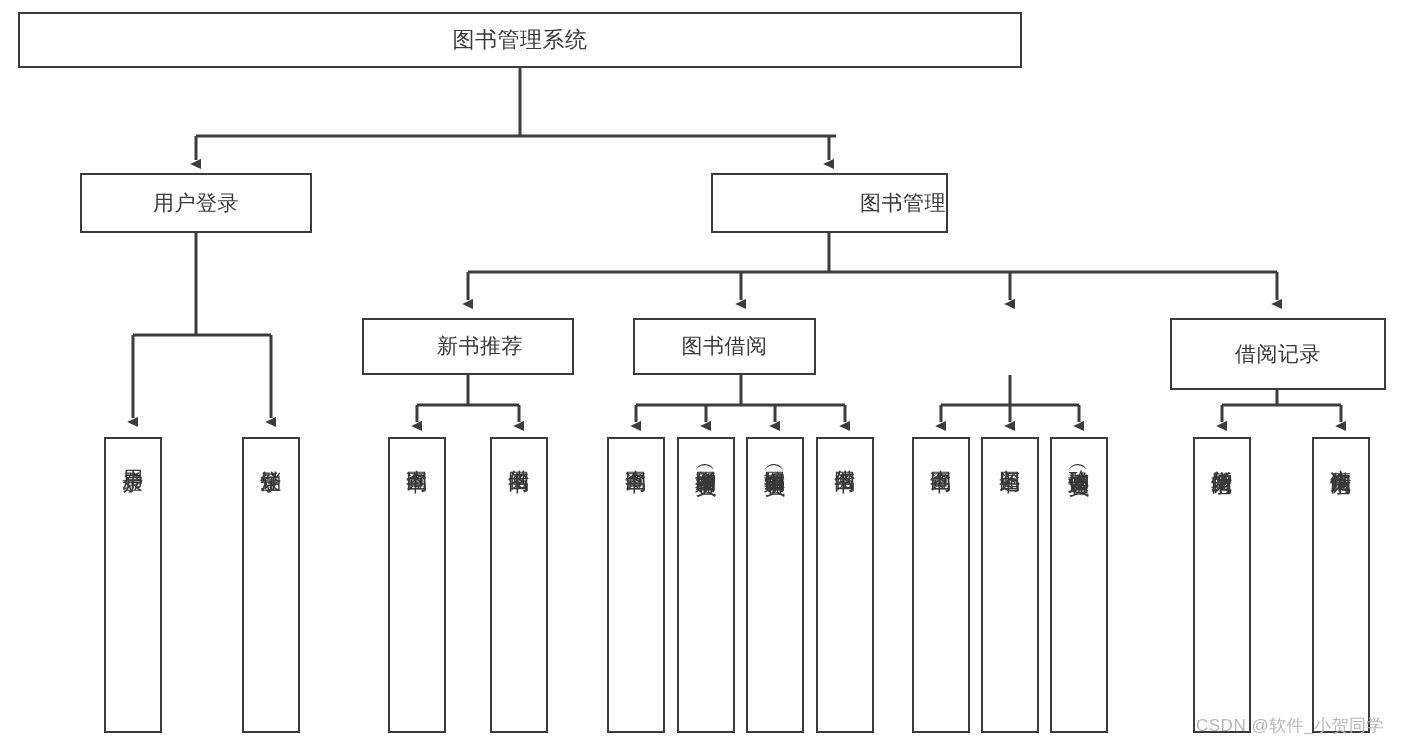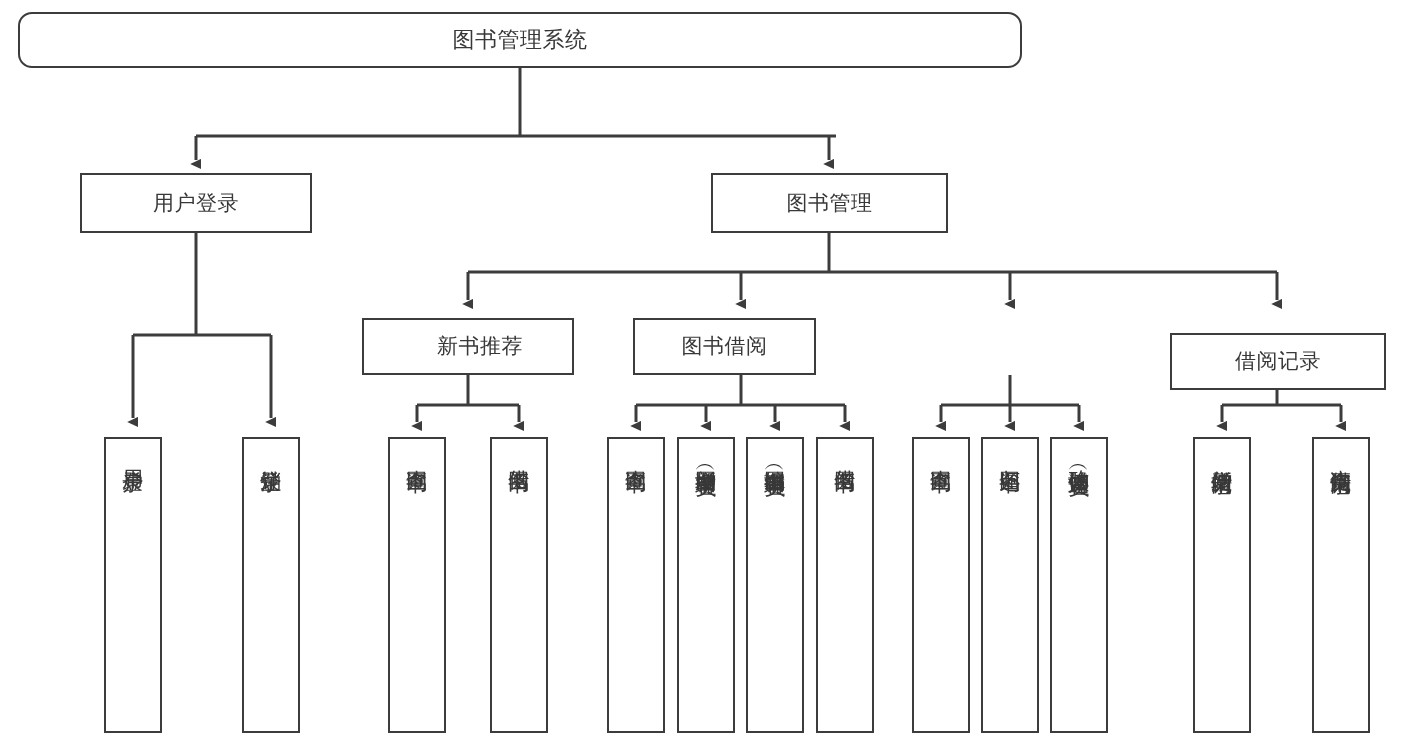--- a/index.html
+++ b/index.html
@@ -119,38 +119,38 @@
       <path d="M1010,405 L1010,422" marker-end="url(#arw)"></path>
       <path d="M1079,405 L1079,422" marker-end="url(#arw)"></path>
 
       <path d="M1277,375 L1277,405"></path>
       <path d="M1222,405 L1341,405"></path>
       <path d="M1222,405 L1222,422" marker-end="url(#arw)"></path>
       <path d="M1341,405 L1341,422" marker-end="url(#arw)"></path>
     </g>
   </svg>
 
-  <div class="node node-h node-root" style="left:18px; top:12px; width:1004px; height:56px;border-radius:14px;">
+  <div class="node node-h node-root" style="left:18px; top:12px; width:1004px; height:56px;">
     <span>图书管理系统</span>
   </div>
 
   <div class="node node-h" style="left:80px; top:173px; width:232px; height:60px;">
     <span>用户登录</span>
   </div>
-  <div class="node node-h" style="left:711px; top:173px; width:237px; height:60px;">
+  <div class="node node-h" style="left:711px; top:173px; width:237px; height:60px;justify-content:flex-end;">
     <span>图书管理</span>
   </div>
 
   <div class="node node-h" style="left:362px; top:318px; width:212px; height:57px;padding-left:24px;">
     <span>新书推荐</span>
   </div>
   <div class="node node-h" style="left:633px; top:318px; width:183px; height:57px;">
     <span>图书借阅</span>
   </div>
-  <div class="node node-h" style="left:1170px; top:318px; width:216px; height:57px;margin-top:15px;">
+  <div class="node node-h" style="left:1170px; top:318px; width:216px; height:72px;">
     <span>借阅记录</span>
   </div>
 
   <div class="node node-v" style="left:104px; top:437px; width:58px; height:296px;">
     <span class="vtext">用户登录</span>
   </div>
   <div class="node node-v" style="left:242px; top:437px; width:58px; height:296px;">
     <span class="vtext">注销登录</span>
   </div>
 
@@ -184,14 +184,15 @@
     <span class="vtext">确认归还（管理员）</span>
   </div>
 
   <div class="node node-v" style="left:1193px; top:437px; width:58px; height:296px;">
     <span class="vtext">新增借阅记录</span>
   </div>
   <div class="node node-v" style="left:1312px; top:437px; width:58px; height:296px;">
     <span class="vtext">查询借阅记录</span>
   </div>
 
+  <div class="watermark">CSDN @软件_小贺同学</div>
 
 </div>
 
 </body></html>

